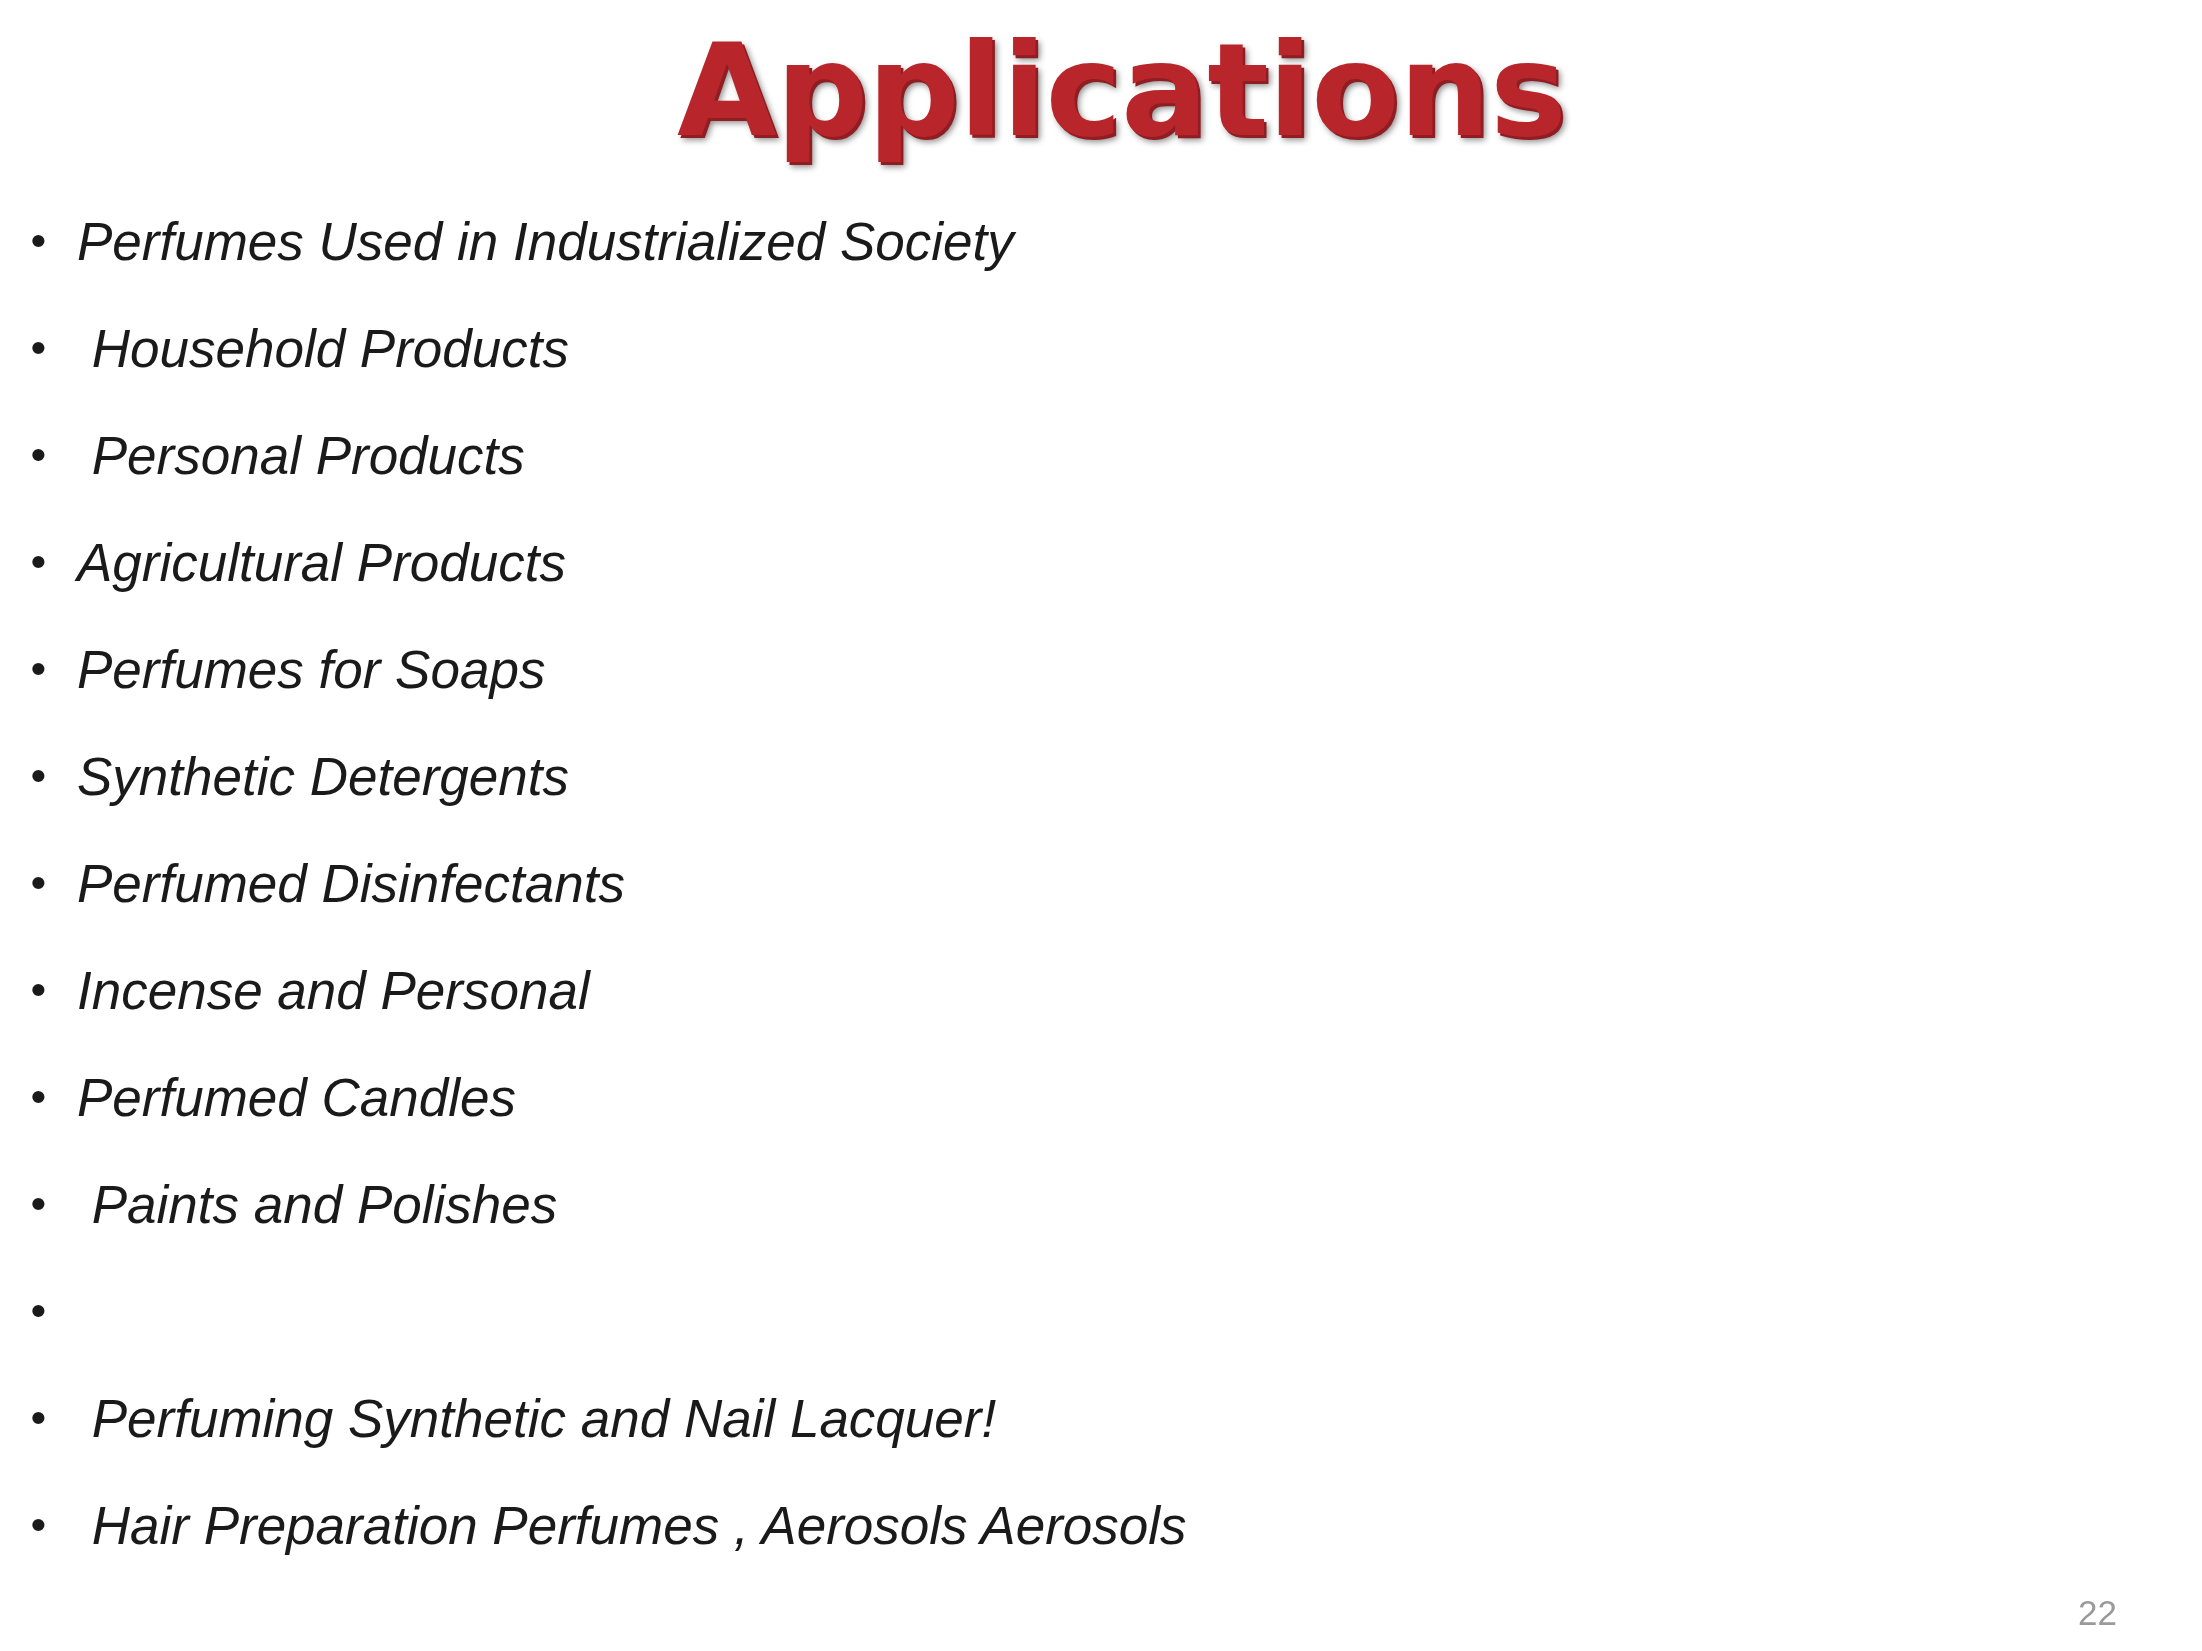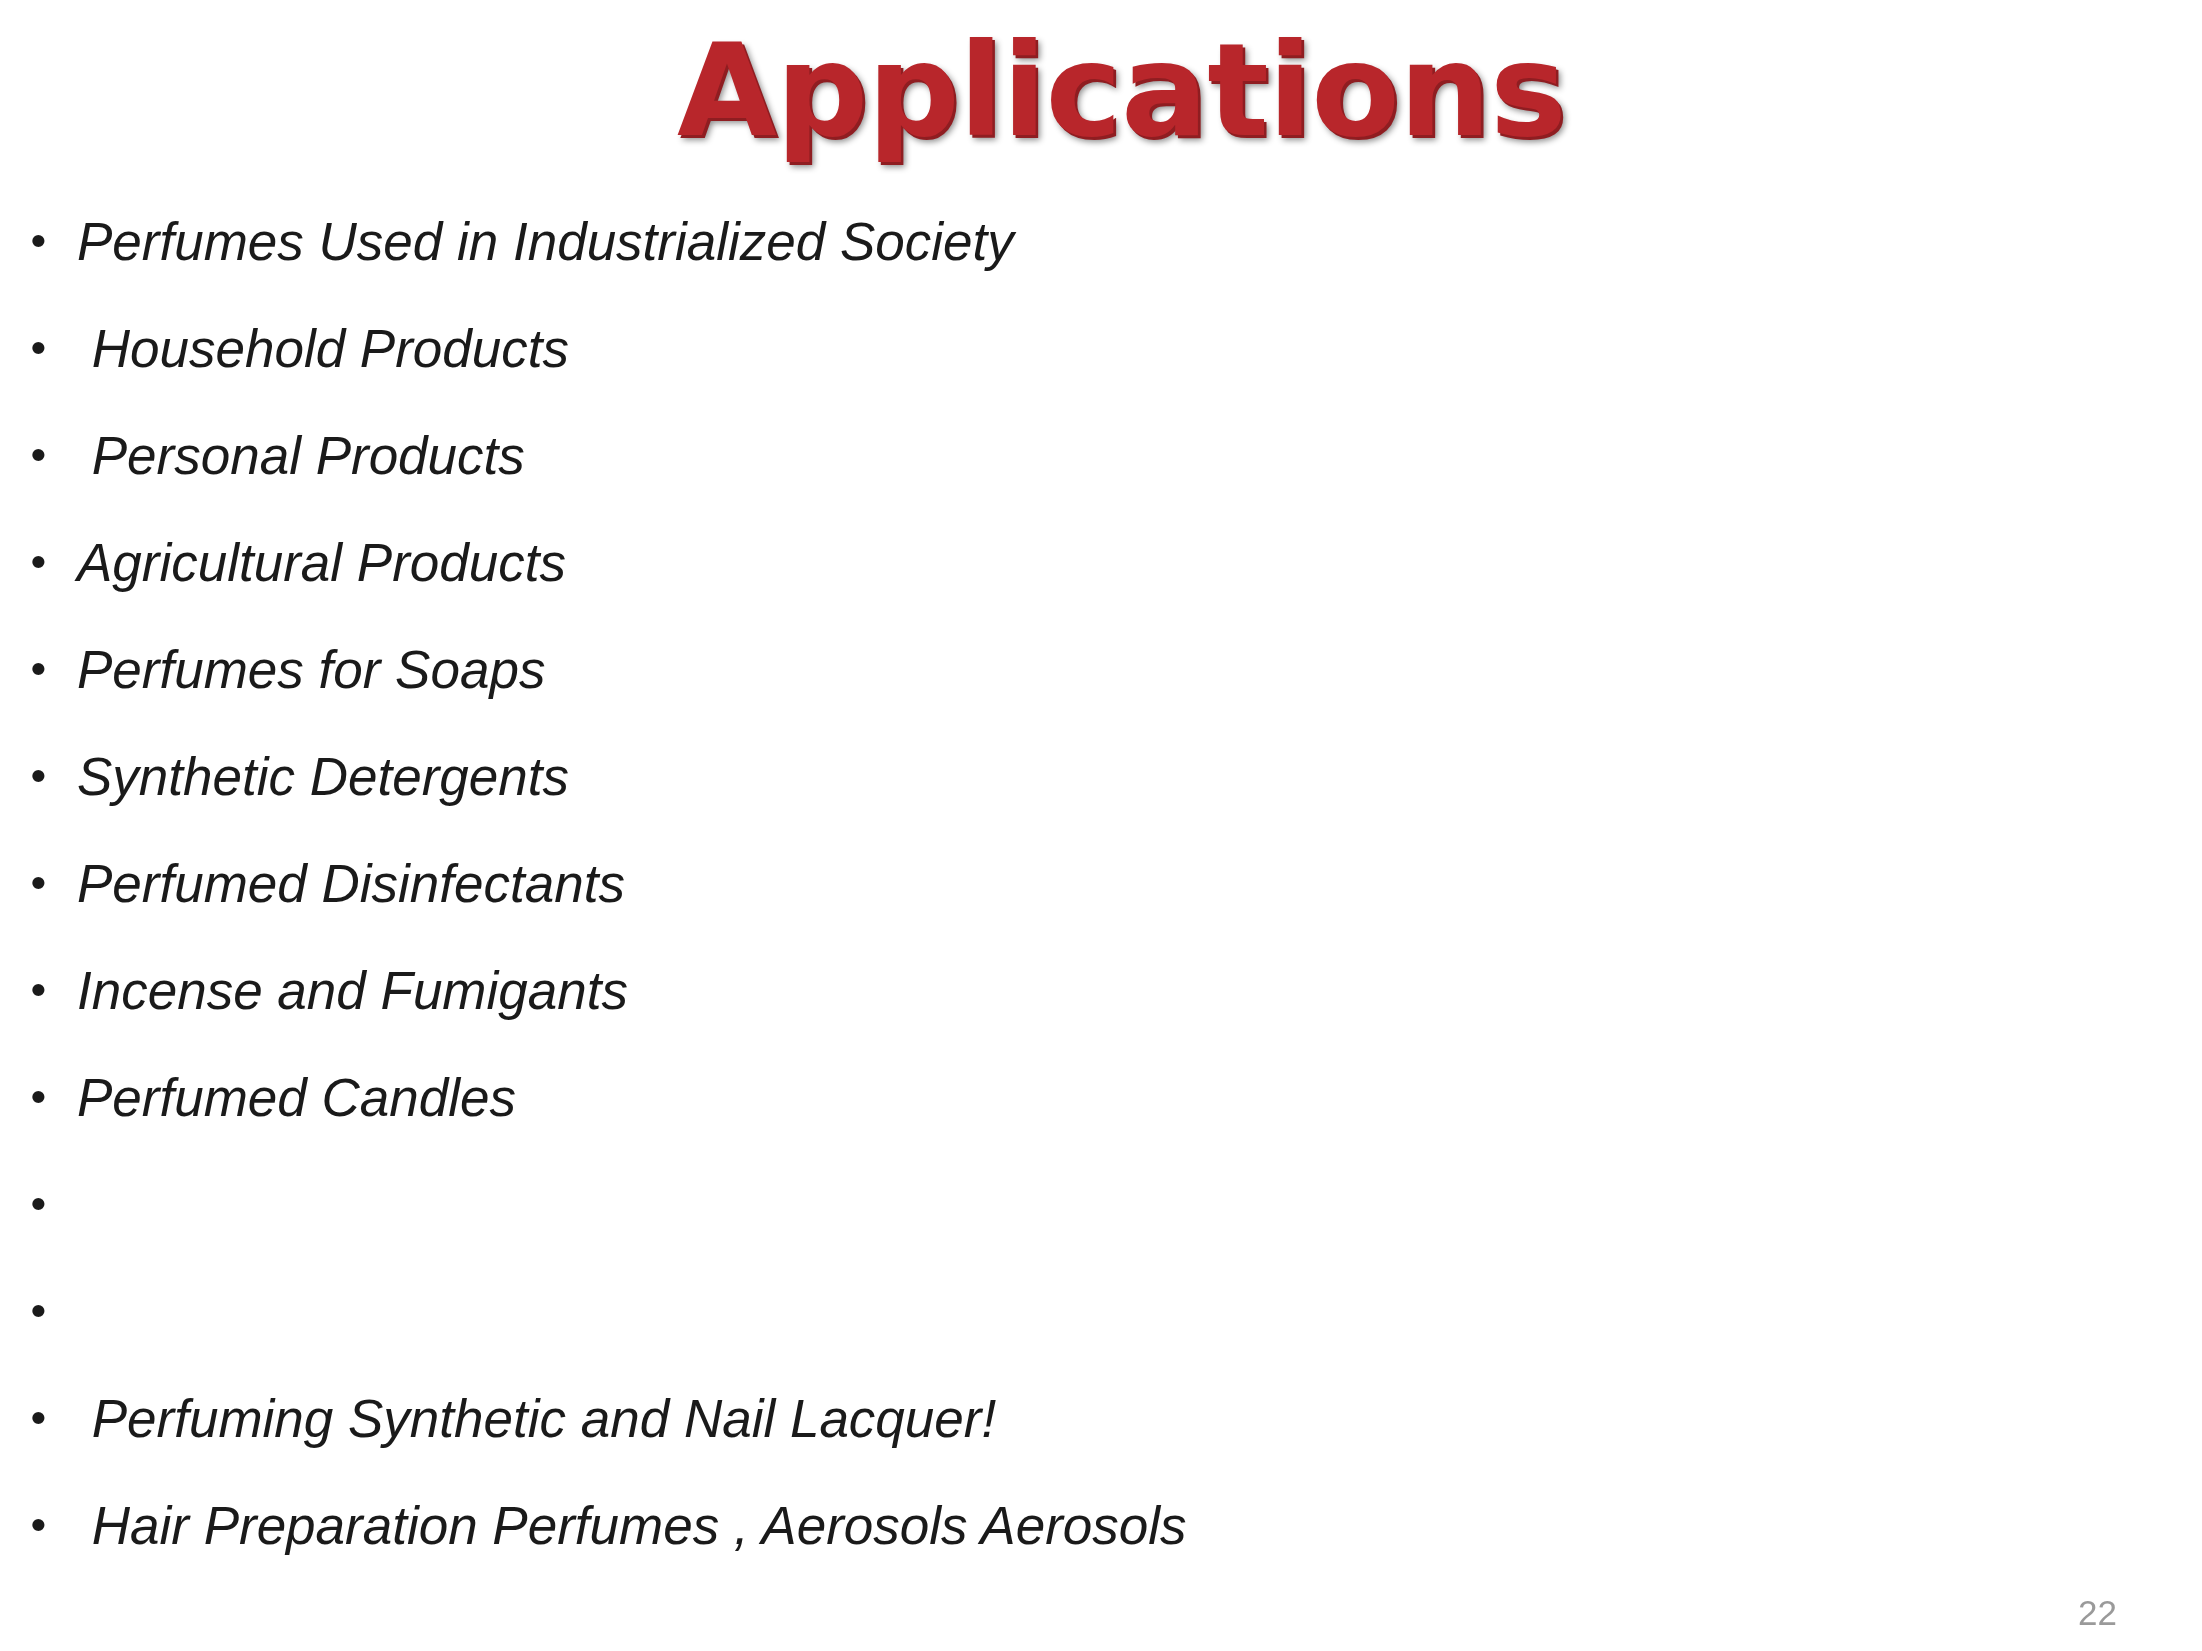--- a/index.html
+++ b/index.html
@@ -115,30 +115,31 @@
       <span class="bullet-text">Synthetic Detergents</span>
     </li>
 
     <li class="bullet-item">
       <span class="bullet-dot">•</span>
       <span class="bullet-text">Perfumed Disinfectants</span>
     </li>
 
     <li class="bullet-item">
       <span class="bullet-dot">•</span>
-      <span class="bullet-text">Incense and Fumigants</span>
+      <span class="bullet-text">Incense and Personal</span>
     </li>
 
     <li class="bullet-item">
       <span class="bullet-dot">•</span>
       <span class="bullet-text">Perfumed Candles</span>
     </li>
 
     <li class="bullet-item">
       <span class="bullet-dot">•</span>
+      <span class="bullet-text"> Paints and Polishes</span>
     </li>
 
     <li class="bullet-item">
       <span class="bullet-dot">•</span>
     </li>
 
     <li class="bullet-item">
       <span class="bullet-dot">•</span>
       <span class="bullet-text"> Perfuming Synthetic and Nail Lacquer!</span>
     </li>

